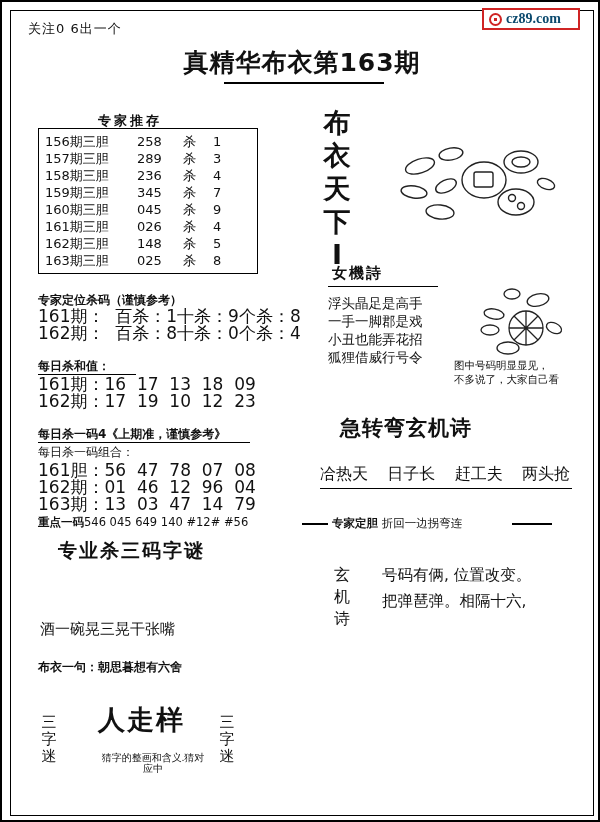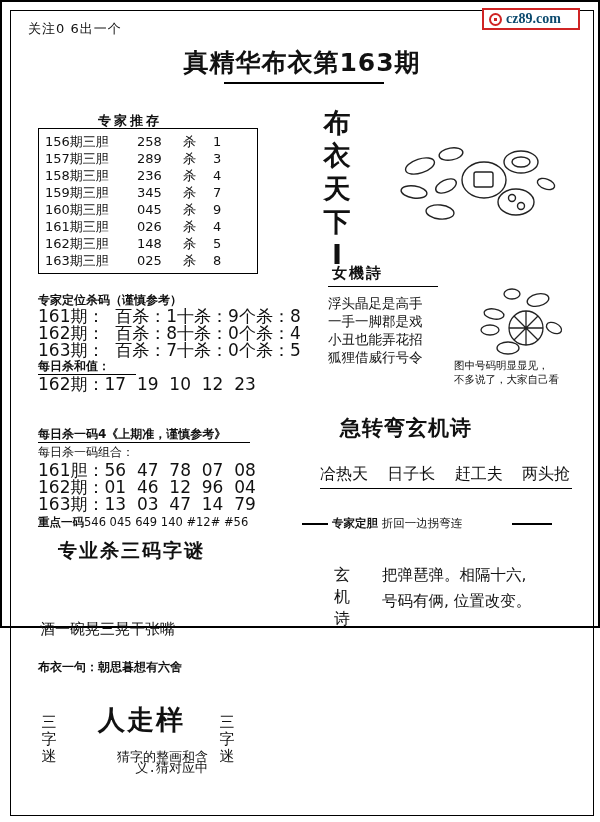--- a/index.html
+++ b/index.html
@@ -11,21 +11,21 @@
     width: 600px;
     height: 822px;
     position: relative;
     font-family: "Liberation Serif", "DejaVu Serif", serif;
     color: #111;
     overflow: hidden;
   }
   .page {
     position: absolute;
     left: 0; top: 0;
-    width: 600px; height: 628px;
+    width: 600px; height: 822px;
     border: 2px solid #000;
     box-sizing: border-box;
     background: #fff;
   }
   .inner-frame {
     position: absolute;
     left: 8px; top: 8px;
     width: 584px; height: 806px;
     border: 1px solid #000;
     box-sizing: border-box;
@@ -173,24 +173,24 @@
     left: 96px; top: 700px;
     font-size: 27px;
     font-weight: bold;
     font-family: "DejaVu Sans", sans-serif;
     letter-spacing: 2px;
   }
   .tiny-note {
     position: absolute;
     left: 96px; top: 750px;
     width: 110px;
-    font-size: 13px;
+    font-size: 10px;
     line-height: 11px;
-    font-family: Liberation Mono, monospace;
-    text-align: right;
+    font-family: Liberation Serif, serif;
+    text-align: center;
   }
   .vert-label {
     position: absolute;
     width: 18px;
     font-size: 15px;
     font-family: "DejaVu Sans", sans-serif;
     line-height: 17px;
     text-align: center;
   }
 
@@ -358,26 +358,26 @@
       <span class="c2">025</span>
       <span class="c3">杀</span>
       <span class="c4">8</span>
     </div>
   </div>
 
   <div class="sec-title" style="left:36px; top:290px;">专家定位杀码（谨慎参考）</div>
   <div class="lines" style="left:36px; top:306px;">
     <div>161期：  百杀：1十杀：9个杀：8</div>
     <div>162期：  百杀：8十杀：0个杀：4</div>
-    <div>163期：  百杀：7十杀：0个杀：5</div>
   </div>
 
   <div class="sec-title" style="left:36px; top:356px;">每日杀和值：</div>
   <div class="underline-1" style="left:36px; top:372px; width:98px;"></div>
   <div class="lines" style="left:36px; top:374px;">
+    <div>161期：16  17  13  18  09</div>
     <div>162期：17  19  10  12  23</div>
   </div>
 
   <div class="sec-title" style="left:36px; top:424px;">每日杀一码4《上期准，谨慎参考》</div>
   <div class="underline-1" style="left:36px; top:440px; width:212px;"></div>
   <div class="sec-title" style="left:36px; top:442px; font-weight:normal;">每日杀一码组合：</div>
   <div class="lines" style="left:36px; top:460px;">
     <div>161胆：56  47  78  07  08</div>
     <div>162期：01  46  12  96  04</div>
     <div>163期：13  03  47  14  79</div>
@@ -461,16 +461,16 @@
 
   <div class="fix-rule-l"></div>
   <div class="fix-rule-r"></div>
   <div class="expert-fix">
     <span class="strong">专家定胆</span>
     <span>折回一边拐弯连</span>
   </div>
 
   <div class="xuanji-vert">玄机诗</div>
   <div class="xuanji-text">
+    <div>号码有俩, 位置改变。</div>
     <div>把弹琶弹。相隔十六,</div>
-    <div>号码有俩, 位置改变。</div>
   </div>
 </div>
 
 </body></html>

